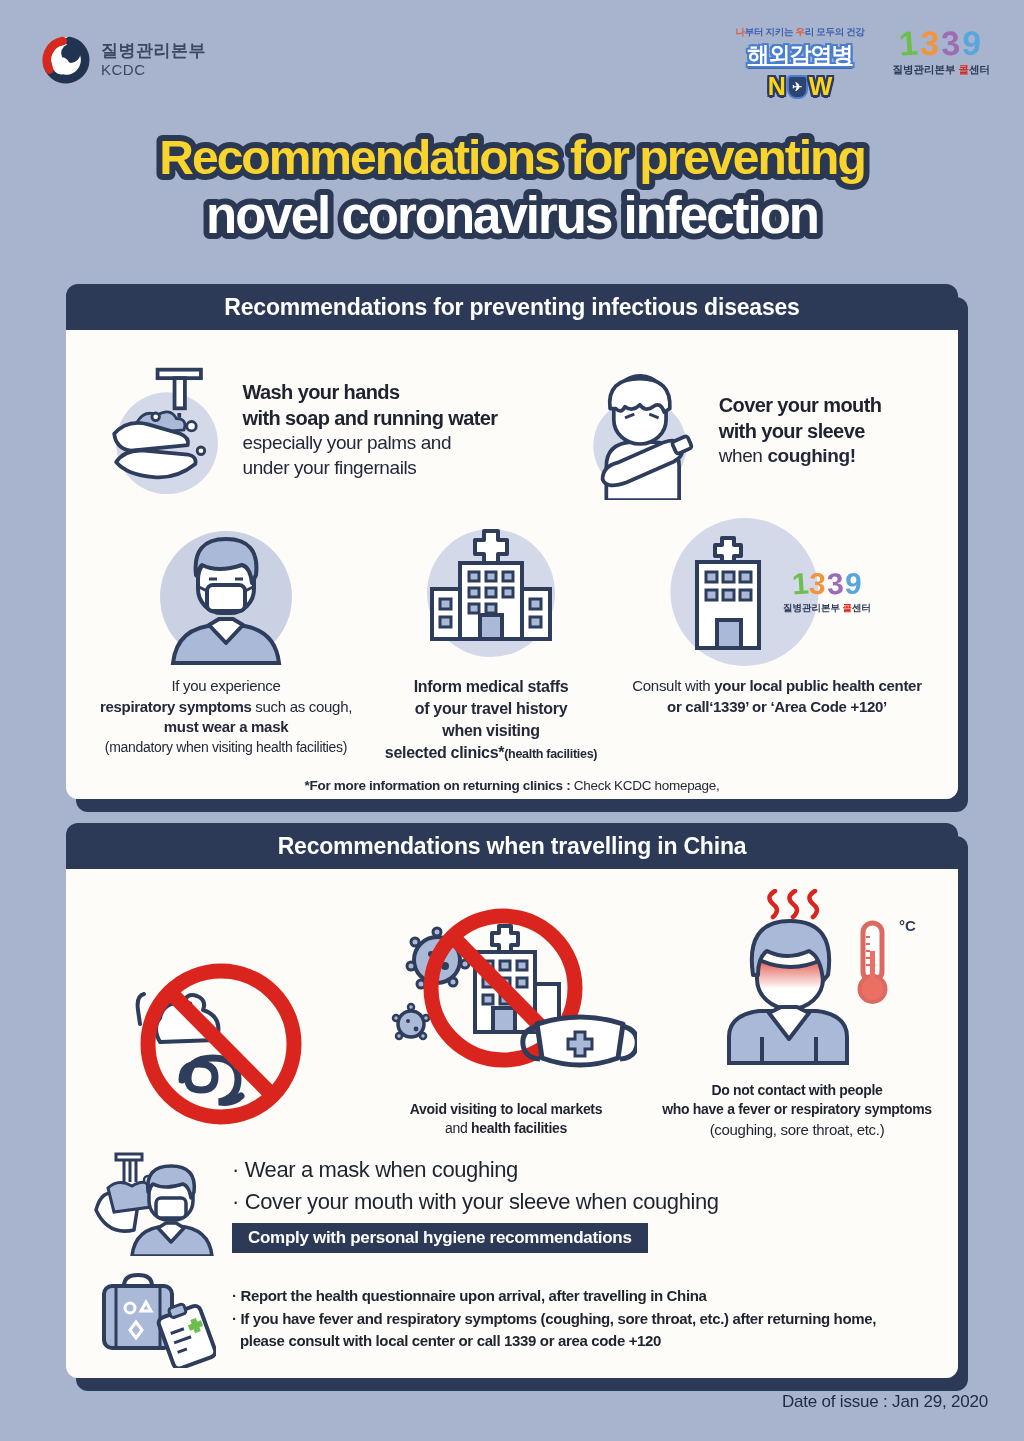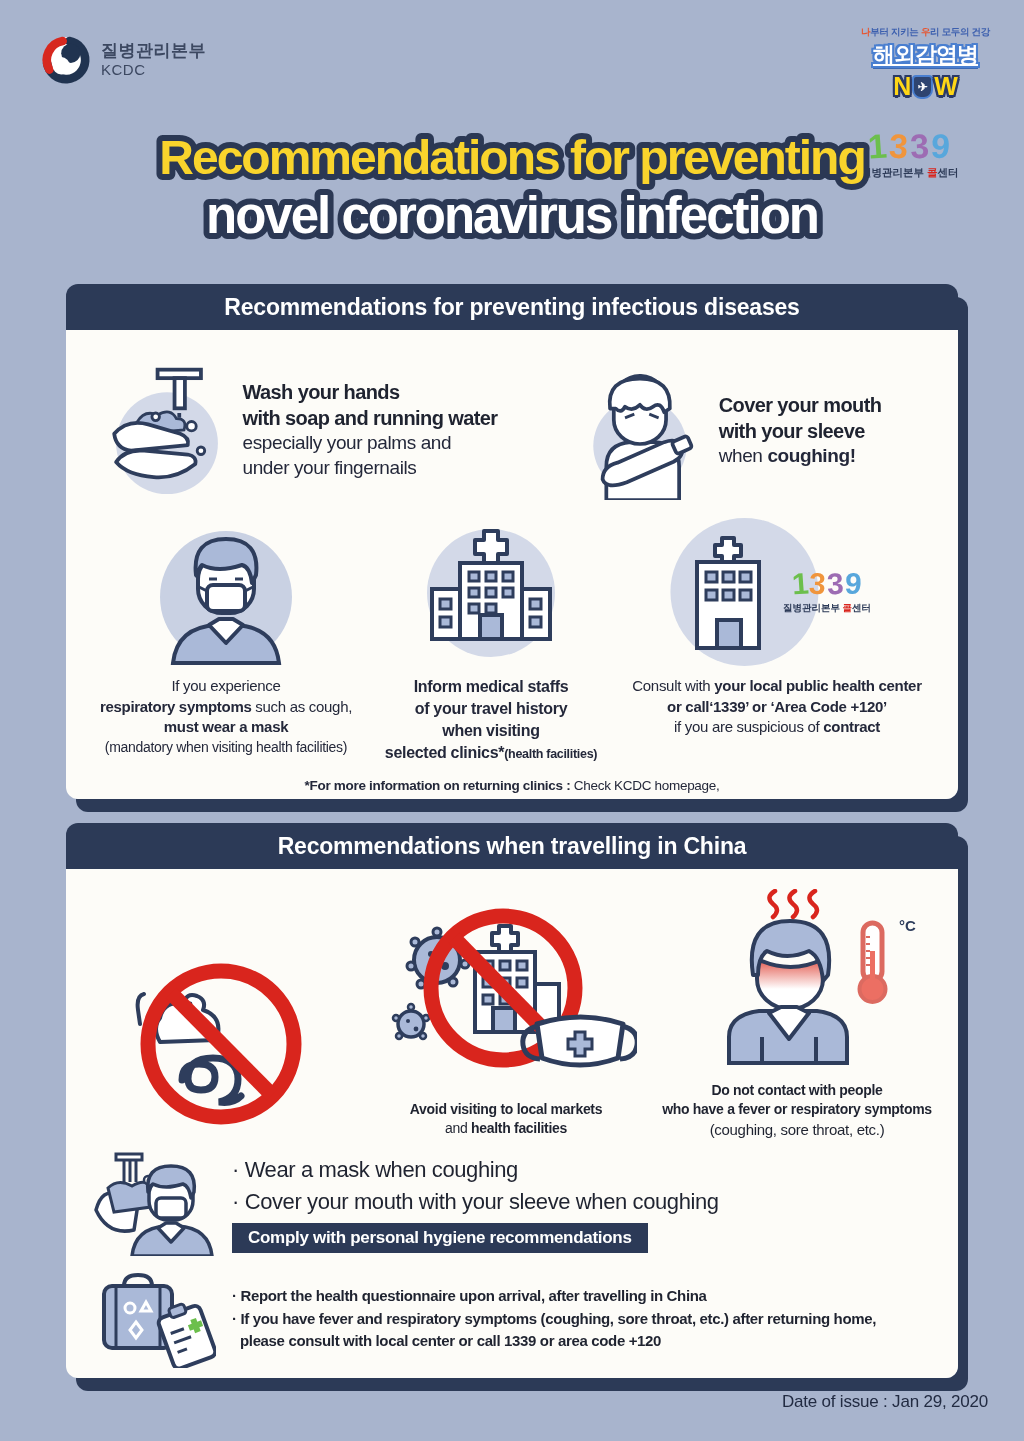--- a/index.html
+++ b/index.html
@@ -6,21 +6,21 @@
   .canvas{position:relative;width:1024px;height:1441px;margin:0 auto;overflow:hidden;
           background:#a8b4cd;font-family:"Liberation Sans",sans-serif;color:#1f2330;}
   [data-interactable]{box-sizing:border-box;}
 
   
   .kcdc{position:absolute;top:36px;left:42px;display:flex;align-items:center;gap:11px;}
   .kcdc-name{line-height:1.2;color:#3c4861;}
   .kcdc-name .kr{font-weight:bold;font-size:17px;letter-spacing:.5px;}
   .kcdc-name .en{font-size:15px;letter-spacing:.5px;}
 
-  .brands{position:absolute;top:26px;right:34px;display:flex;gap:28px;align-items:flex-start;flex-direction:column;}
+  .brands{position:absolute;top:26px;right:34px;display:flex;gap:28px;align-items:flex-start;}
   .now-block{text-align:center;}
   .tagline{font-size:9.5px;font-weight:bold;color:#3c5fae;letter-spacing:-0.3px;margin-bottom:1px;}
   .tagline .red{color:#e8542e;}
   .ob-line1{font-size:22px;font-weight:800;color:#ffffff;letter-spacing:-1px;
     text-shadow:-2px -2px 0 #4a7fd0,2px -2px 0 #4a7fd0,-2px 2px 0 #4a7fd0,2px 2px 0 #4a7fd0,
                 -2px 0 0 #4a7fd0,2px 0 0 #4a7fd0,0 -2px 0 #4a7fd0,0 3px 0 #3b69b4;text-decoration:underline;}
   .ob-line2{font-size:25px;font-weight:800;color:#ffd616;letter-spacing:0px;margin-top:2px;
     text-shadow:-2px -2px 0 #2b3a66,2px -2px 0 #2b3a66,-2px 2px 0 #2b3a66,2px 2px 0 #2b3a66,
                 -2px 0 0 #2b3a66,2px 0 0 #2b3a66,0 -2px 0 #2b3a66,0 3px 0 #2b3a66;
     display:flex;align-items:center;justify-content:center;gap:1px;}
@@ -254,21 +254,20 @@
               </g>
               <rect x="34" y="88" width="24" height="28" fill="#aab9d8" stroke="#2e3d5c" stroke-width="4"></rect>
             </svg>
             <div class="mini-hot" data-interactable="false">
               <div class="hot-digits" data-interactable="false"><span class="d1" data-interactable="false">1</span><span class="d2" data-interactable="false">3</span><span class="d3" data-interactable="false">3</span><span class="d4" data-interactable="false">9</span></div>
               <div class="hot-label" data-interactable="false"><span data-interactable="false">질병관리본부 </span><span class="red" data-interactable="false">콜</span><span data-interactable="false">센터</span></div>
             </div>
           </div>
           <p data-interactable="false"><span data-interactable="false">Consult with </span><b data-interactable="false">your local public health center</b></p>
           <p data-interactable="false"><b data-interactable="false">or call‘1339’ or ‘Area Code +120’</b></p>
-          <p data-interactable="false"><span data-interactable="false">if you are suspicious of </span><b data-interactable="false">contract</b></p>
         </div>
       </div>
 
       <div class="footnote" data-interactable="false">
         <b data-interactable="false">*For more information on returning clinics :</b><span data-interactable="false"> Check KCDC homepage,</span><br>
         <span data-interactable="false">Call local Health centers or call at 1339 or your area code + 120</span>
       </div>
     </div>
   </div>
 

